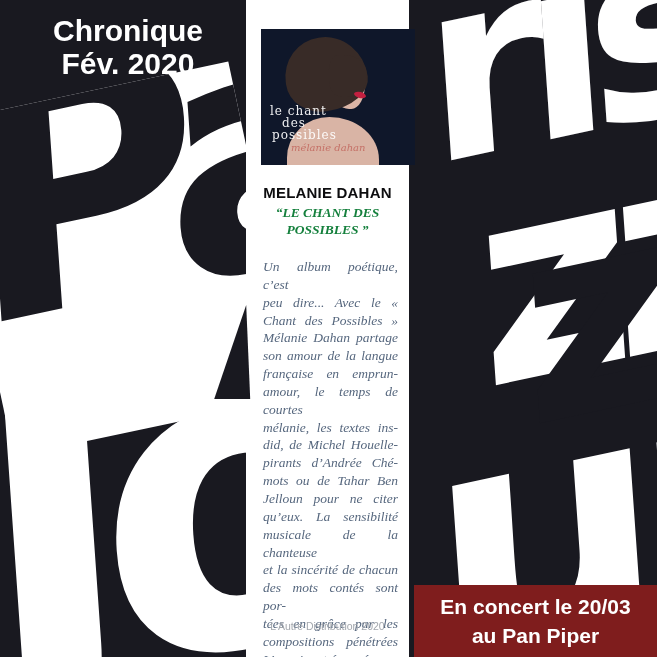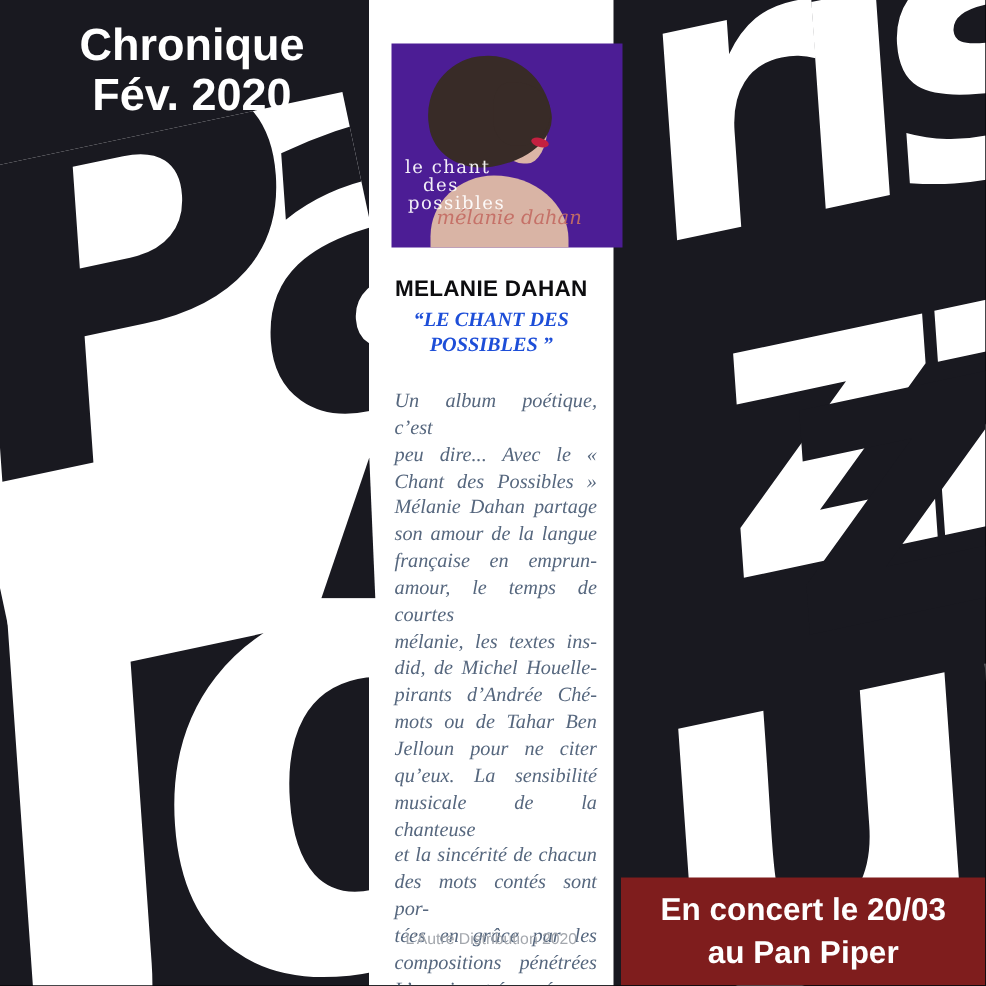--- a/index.html
+++ b/index.html
@@ -37,46 +37,46 @@
     position:absolute;left:211px;top:305px;width:40px;height:94px;
     background:#191920;clip-path:polygon(88% 0%,98% 100%,8% 100%);z-index:4;
   }
   
   .column{
     position:absolute;left:246px;top:0;width:163px;height:657px;
     background:#ffffff;z-index:2;
   }
   
   .cover{position:absolute;left:15px;top:29px;width:154px;height:136px;
-         background:#4c1d95;overflow:hidden;}
+         background:#0f172a;overflow:hidden;}
   .cover .chest{position:absolute;left:26px;top:88px;width:92px;height:52px;
          background:#d9b4a5;border-radius:46% 54% 0 0/78% 82% 0 0;}
   .cover .face{position:absolute;left:72px;top:32px;width:32px;height:48px;
          background:#dbb5a6;border-radius:48% 52% 46% 54%/46% 52% 56% 44%;}
   .cover .hair{position:absolute;left:24px;top:8px;width:82px;height:74px;
          background:#382b27;border-radius:48% 52% 55% 45%/55% 62% 40% 44%;
          transform:rotate(-8deg);}
   .cover .hair2{position:absolute;left:68px;top:26px;width:38px;height:42px;
          background:#382b27;border-radius:30% 70% 60% 40%/40% 55% 60% 45%;}
   .cover .lips{position:absolute;left:93px;top:63px;width:12px;height:6px;
          background:#c32040;border-radius:50%;transform:rotate(14deg);}
   .cover .cover-title{position:absolute;left:9px;bottom:24px;
          font-family:"DejaVu Serif",serif;color:rgba(255,255,255,.93);
          font-size:12px;line-height:12px;letter-spacing:1px;}
   .cover .cover-title .l2{margin-left:12px;}
   .cover .cover-title .l3{margin-left:2px;}
   .cover .cover-sig{position:absolute;left:30px;bottom:12px;
-         font-family:"DejaVu Serif",serif;font-style:italic;font-size:13px;
+         font-family:"DejaVu Serif",serif;font-style:italic;font-size:10px;
          color:rgba(196,110,100,.95);}
   
   .artist{position:absolute;left:0;top:184px;width:100%;text-align:center;
           font-weight:bold;font-size:15px;letter-spacing:.2px;color:#0d0d0f;}
   .album-title{position:absolute;left:0;top:204px;width:100%;text-align:center;
           font-family:"Liberation Serif",serif;font-style:italic;font-weight:bold;
-          font-size:13.5px;line-height:17px;color:#1d4ed8;}
+          font-size:13.5px;line-height:17px;color:#15803d;}
   
   .review{position:absolute;left:17px;top:258px;width:135px;
           font-family:"Liberation Serif",serif;font-style:italic;
           font-size:13.5px;line-height:17.85px;color:#56677e;}
   .rline{text-align:justify;text-align-last:justify;}
   .rline.noj{text-align-last:left;}
   .distrib{position:absolute;left:0;top:620px;width:100%;text-align:center;
           font-size:10.5px;color:#a3a7ad;}
   
   .badge{position:absolute;left:30px;top:14px;width:196px;z-index:5;

